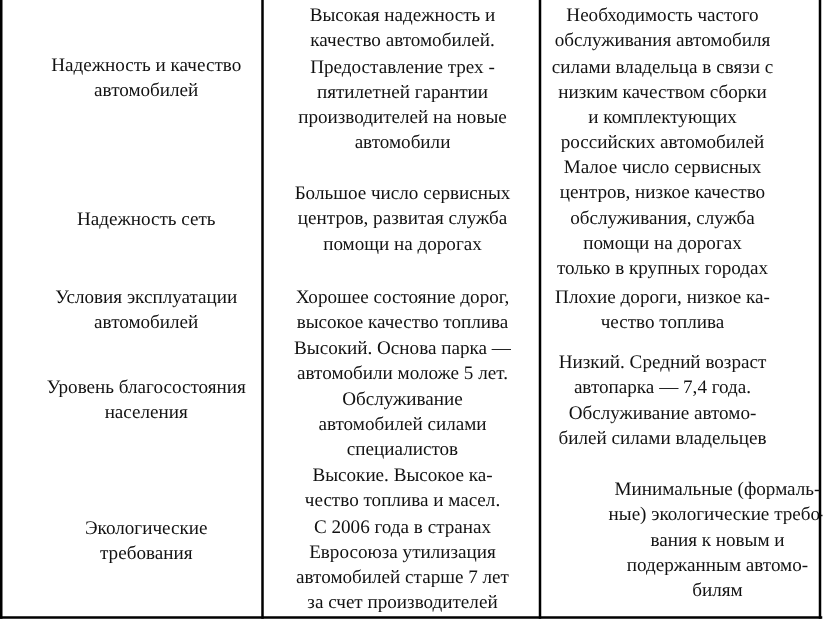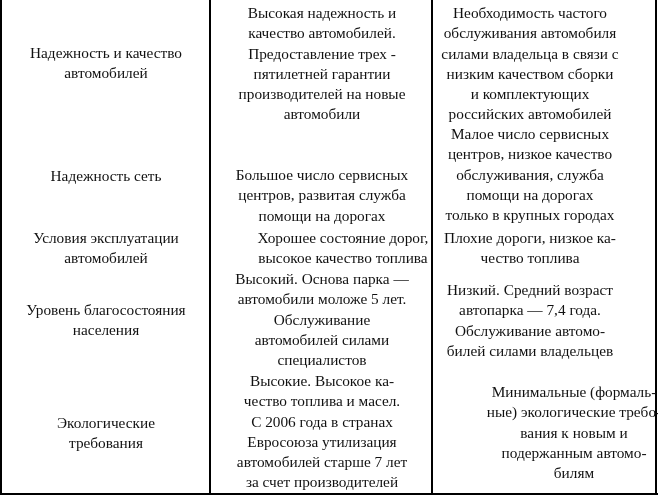--- a/index.html
+++ b/index.html
@@ -8,21 +8,21 @@
       position: absolute; left: 0; top: 0;
       width: 658px; height: 496px;
       font-family: "Liberation Serif", "DejaVu Serif", serif;
       font-size: 15.3px; line-height: 20.3px; color: #111;
     }
     .vline { position: absolute; top: 0; width: 2px; background: #000; height: 495px; }
     .hline { position: absolute; left: 0; width: 658px; height: 2px; background: #000; top: 493px; }
     .cell {
       position: absolute; text-align: center; white-space: pre-line;
     }
-    .c1 { left: 2px; width: 208px; }
+    .c1 { left: 13px; width: 208px; }
     .c2 { left: 212px; width: 220px; text-align: center; }
     .c3 { left: 434px; width: 192px; }
   </style>
 </head>
 <body>
 
 <div class="table">
   <div class="vline" style="left:0px;"></div>
   <div class="vline" style="left:209px;"></div>
   <div class="vline" style="left:431px;"></div>
@@ -38,32 +38,32 @@
 производителей на новые
 автомобили</div>
   <div class="cell c3" style="top:3px;">Необходимость частого
 обслуживания  автомобиля
 силами владельца в связи с
 низким качеством сборки
 и комплектующих
 российских автомобилей</div>
 
   <div class="cell c1" style="top:166px;">Надежность сеть</div>
-  <div class="cell c2" style="top:145px;margin-top:20px;">Большое число сервисных
+  <div class="cell c2" style="top:145px;">Большое число сервисных
 центров, развитая служба
 помощи на дорогах</div>
   <div class="cell c3" style="top:124px;font-family:Liberation Serif, serif;">Малое число сервисных
 центров, низкое качество
 обслуживания, служба
 помощи на дорогах
 только в крупных городах</div>
 
   <div class="cell c1" style="top:228px;">Условия эксплуатации
 автомобилей</div>
-  <div class="cell c2" style="top:228px;padding-left:21px;">Хорошее состояние дорог,
+  <div class="cell c2" style="top:228px;">Хорошее состояние дорог,
 высокое качество топлива</div>
   <div class="cell c1" style="top:300px;">Уровень благосостояния
 населения</div>
 
   <div class="cell c3" style="top:228px;">Плохие дороги, низкое ка-
 чество  топлива</div>
   <div class="cell c2" style="top:269px;">Высокий. Основа парка —
 автомобили моложе 5 лет.
 Обслуживание
 автомобилей силами

